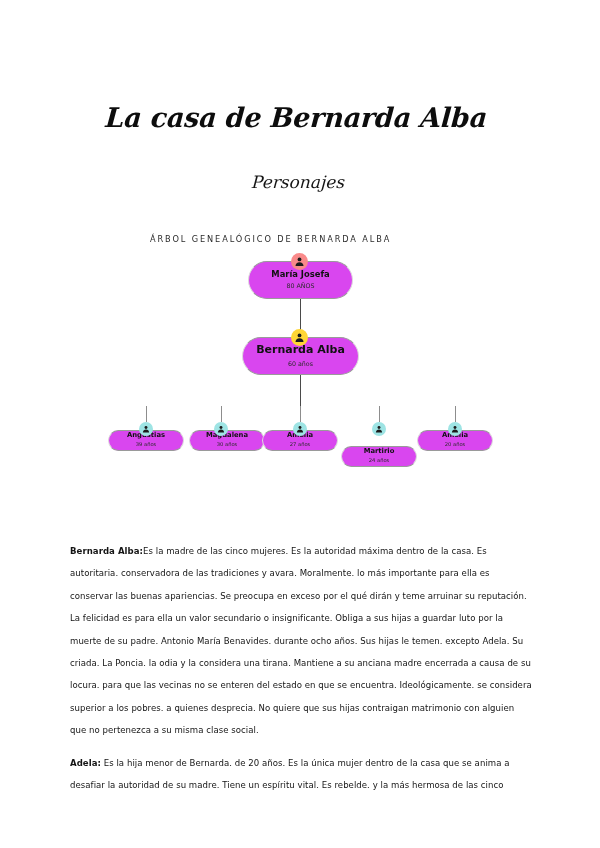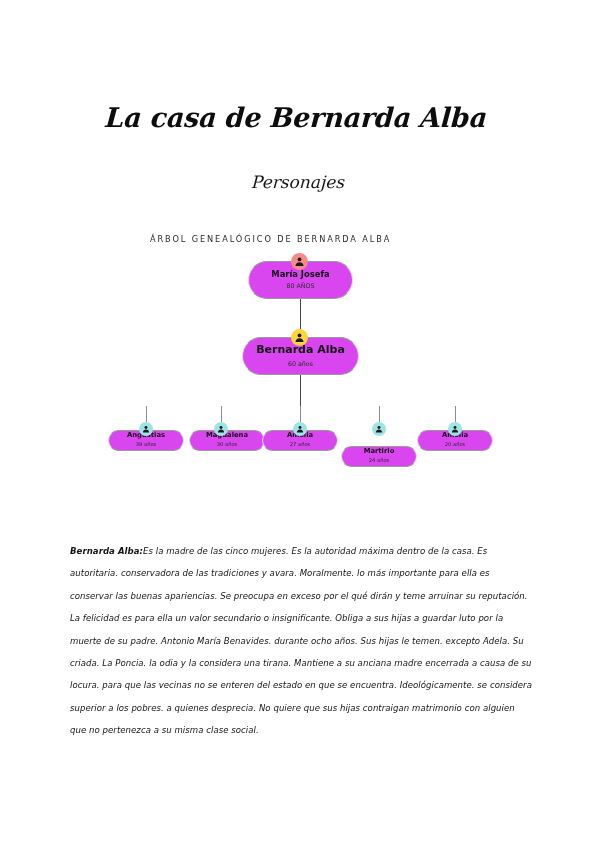--- a/index.html
+++ b/index.html
@@ -106,21 +106,20 @@
     z-index:1;
   }
   .stem-soft { background:#8d8d8d; }
 
   
   .body-copy {
     position:absolute;
     left:70px;
     top:540px;
     width:462px;
-    font-style:italic;
   }
   .para {
     font-family:"DejaVu Sans", sans-serif;
     font-size:8.55px;
     line-height:22.4px;
     color:#141414;
     margin:0 0 10px 0;
     text-align:left;
     letter-spacing:0.05px;
   }
@@ -214,15 +213,18 @@
             <path d="M4.6 20.5c0-4.3 3.3-7.1 7.4-7.1s7.4 2.8 7.4 7.1z" fill="#1b1b1b"></path>
           </svg>
         </div>
       </div>
   </div>
 
   <div class="body-copy">
     <p class="para">
       <b>Bernarda Alba:</b><span>Es la madre de las cinco mujeres. Es la autoridad máxima dentro de la casa. Es autoritaria. conservadora de las tradiciones y avara. Moralmente. lo más importante para ella es conservar las buenas apariencias. Se preocupa en exceso por el qué dirán y teme arruinar su reputación. La felicidad es para ella un valor secundario o insignificante. Obliga a sus hijas a guardar luto por la muerte de su padre. Antonio María Benavides. durante ocho años. Sus hijas le temen. excepto Adela. Su criada. La Poncia. la odia y la considera una tirana. Mantiene a su anciana madre encerrada a causa de su locura. para que las vecinas no se enteren del estado en que se encuentra. Ideológicamente. se considera superior a los pobres. a quienes desprecia. No quiere que sus hijas contraigan matrimonio con alguien que no pertenezca a su misma clase social.</span>
     </p>
+    <p class="para">
+      <b>Adela:</b><span> Es la hija menor de Bernarda. de 20 años. Es la única mujer dentro de la casa que se anima a desafiar la autoridad de su madre. Tiene un espíritu vital. Es rebelde. y la más hermosa de las cinco</span>
+    </p>
   </div>
 
 </div>
 
 </body></html>

